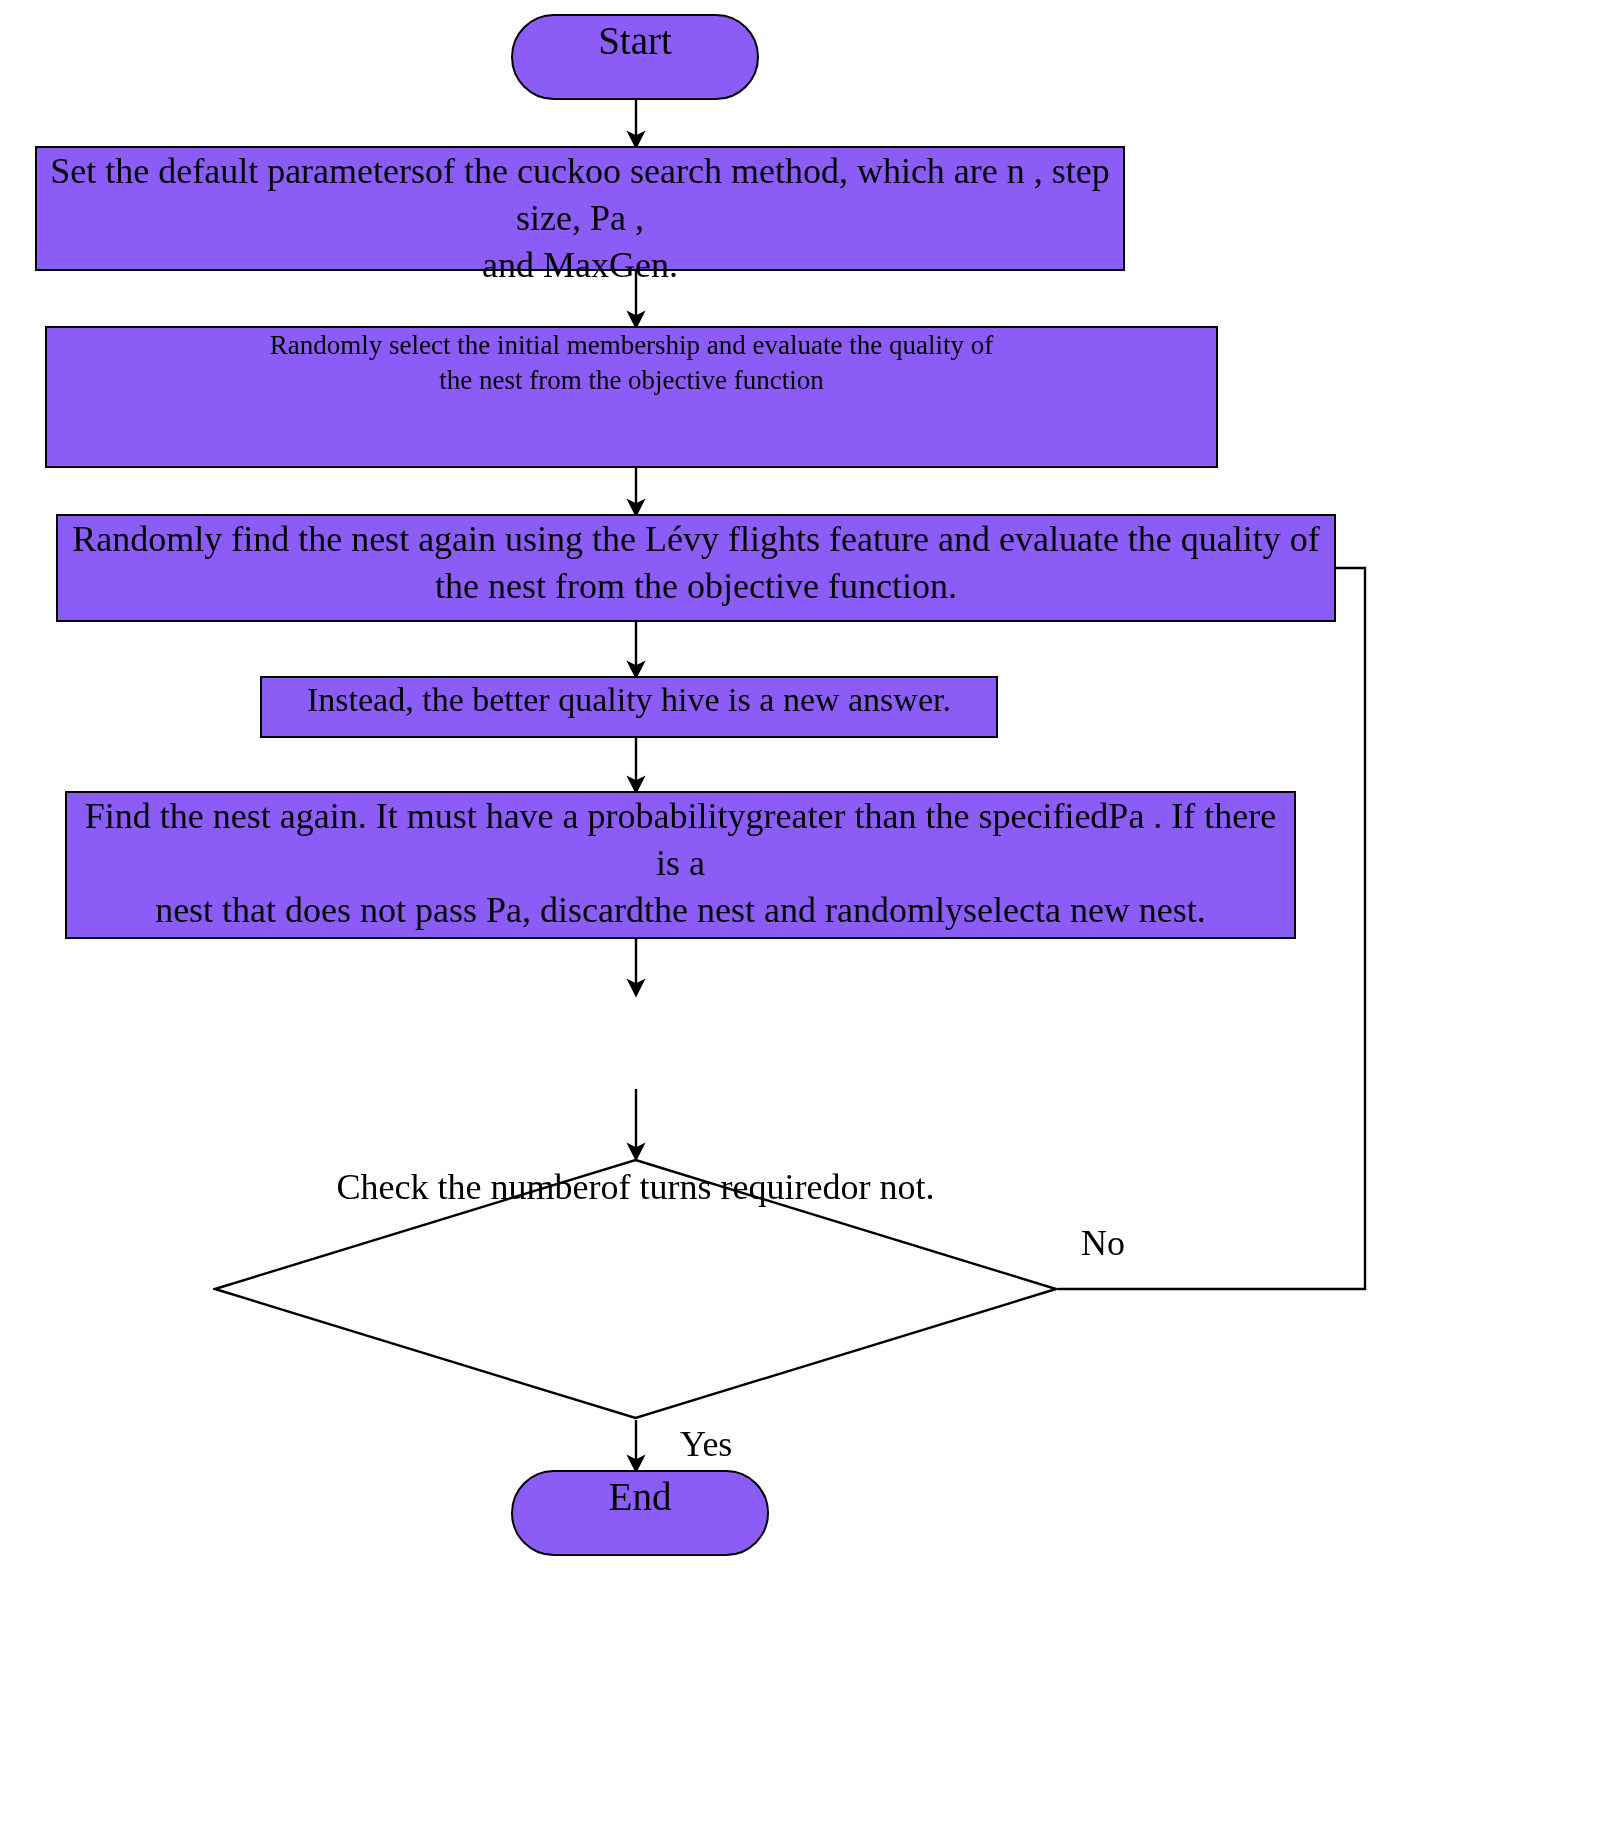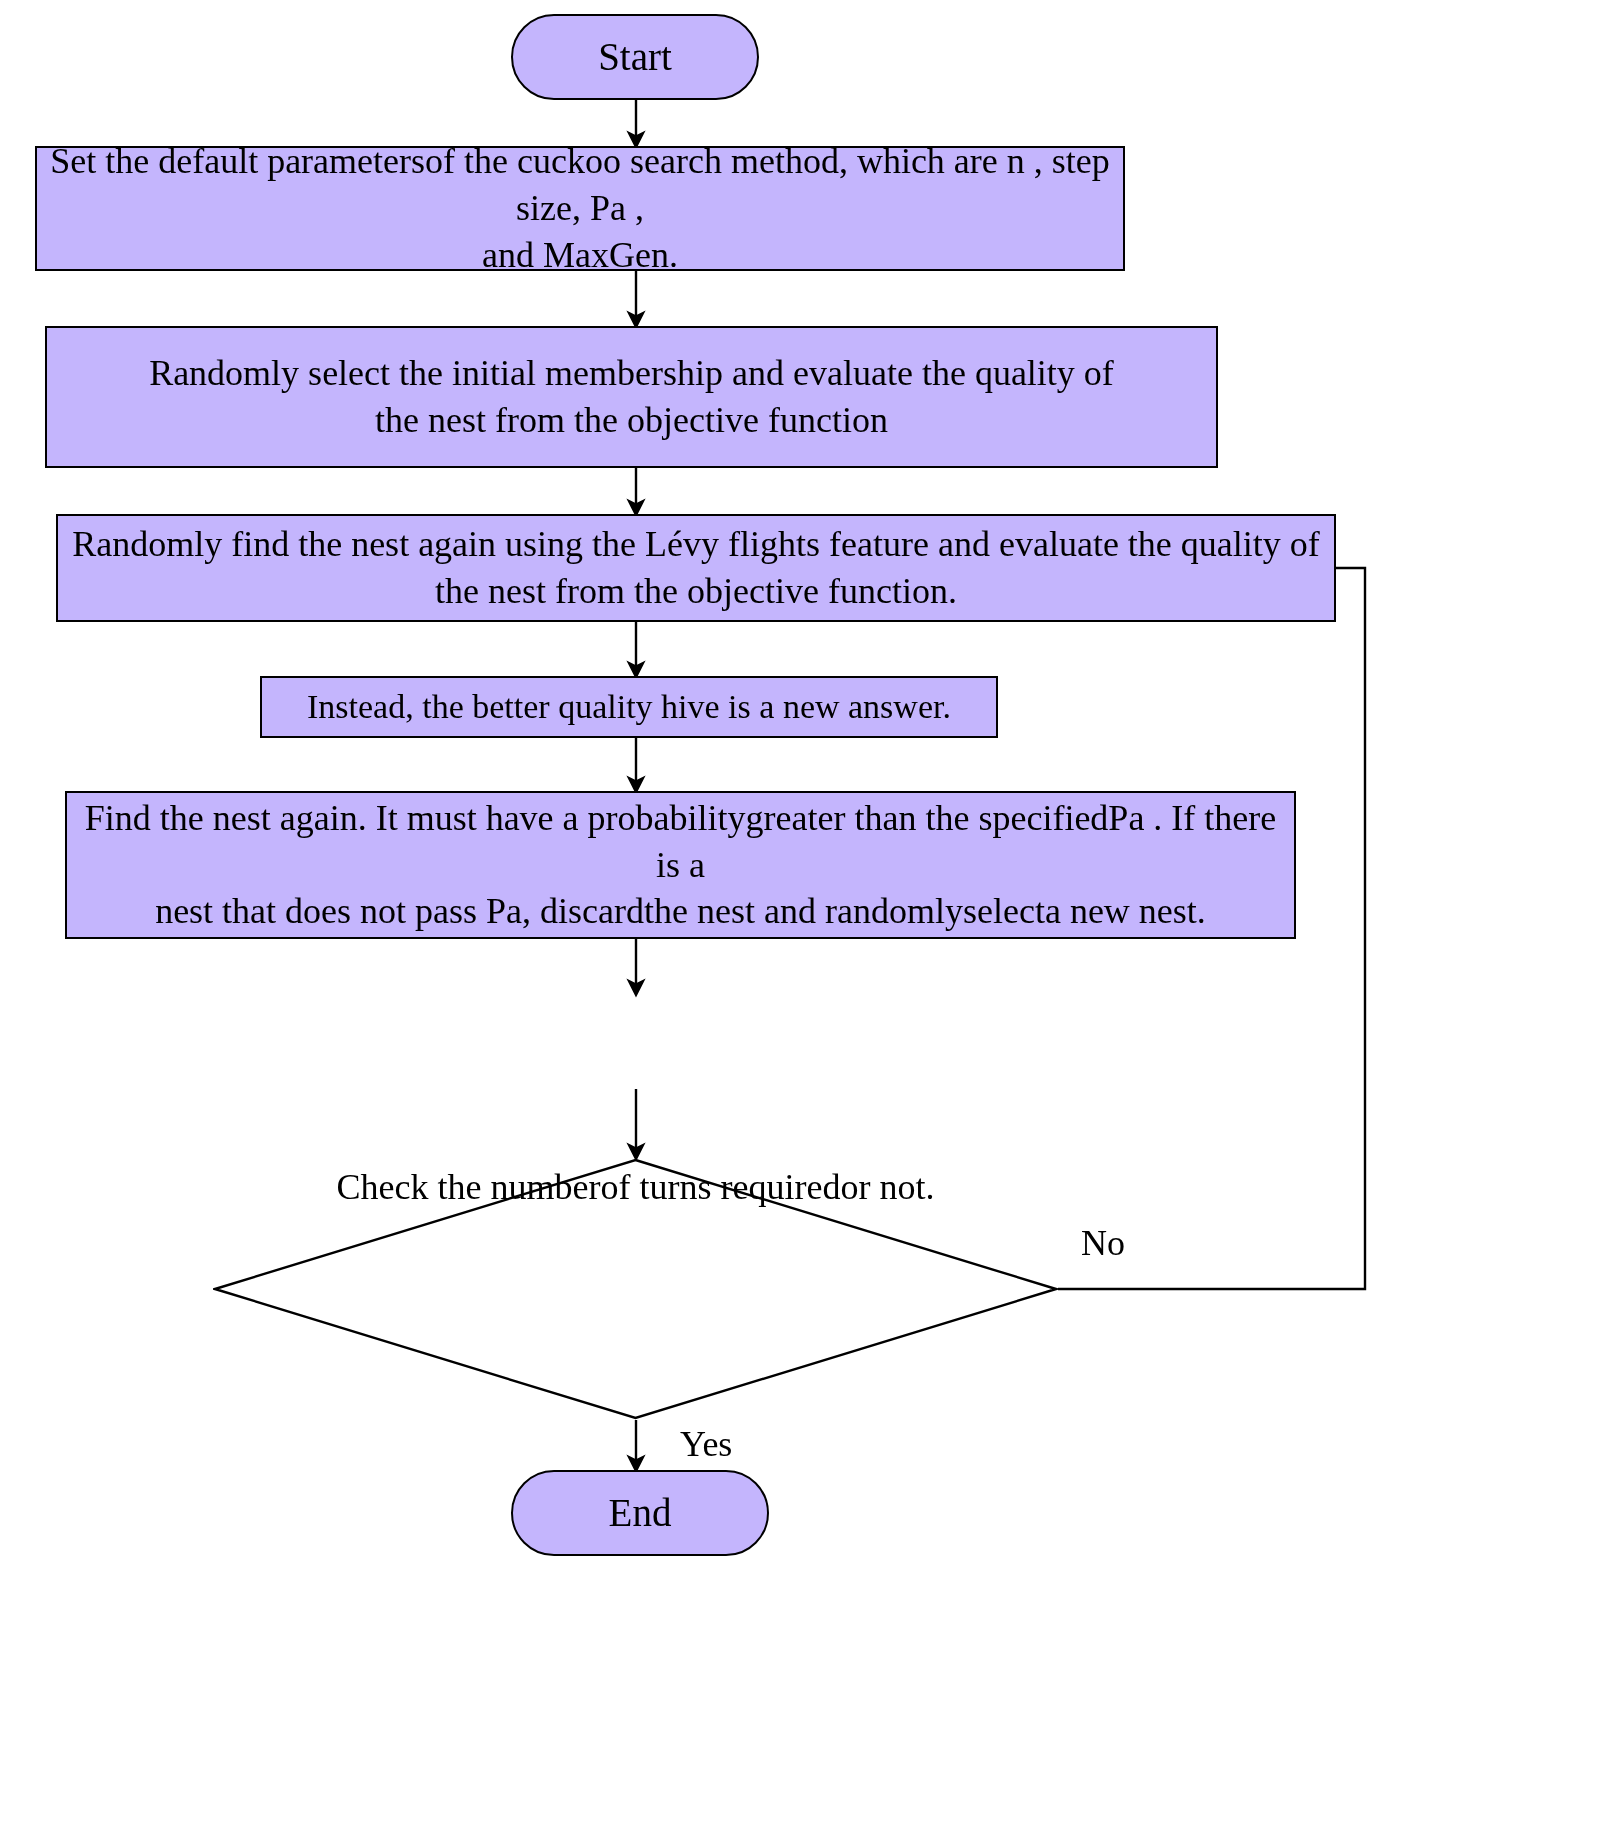--- a/index.html
+++ b/index.html
@@ -21,23 +21,22 @@
     left: 0;
     top: 0;
     width: 1621px;
     height: 1825px;
     pointer-events: none;
   }
   .node {
     position: absolute;
     box-sizing: border-box;
     border: 2px solid #000000;
-    background: #c4b5fd;
+    background: #8b5cf6;
     display: flex;
-    align-items: center;
     justify-content: center;
     text-align: center;
   }
   .terminator {
     border-radius: 130px;
   }
   .node .label {
     display: block;
     width: 100%;
     padding: 0 10px;
@@ -64,21 +63,21 @@
     justify-content: center;
     text-align: center;
   }
   .edge-label {
     position: absolute;
     white-space: nowrap;
   }
   
   #n-start   { left: 511px;  top: 14px;   width: 248px;  height: 86px;  font-size: 39px; }
   #n-box1    { left: 35px;   top: 146px;  width: 1090px; height: 125px; font-size: 36px; }
-  #n-box2    { left: 45px;   top: 326px;  width: 1173px; height: 142px; font-size: 36px; }
+  #n-box2    { left: 45px;   top: 326px;  width: 1173px; height: 142px; font-size: 27px; }
   #n-box3    { left: 8px;    top: 514px;  width: 1280px; height: 108px; font-size: 36px; margin-left: 48px; }
   #n-box4    { left: 260px;  top: 676px;  width: 738px;  height: 62px;  font-size: 34px; }
   #n-box5    { left: 25px;   top: 791px;  width: 1231px; height: 148px; font-size: 36px; margin-left: 40px; }
   #n-box6    { left: 367px;  top: 994px;  width: 549px;  height: 95px;  font-size: 36px; }
   #n-diamond { left: 213px;  top: 1158px; width: 845px;  height: 262px; font-size: 36px; }
   #n-end     { left: 511px;  top: 1470px; width: 258px;  height: 86px;  font-size: 39px; }
   #lbl-no    { left: 1081px; top: 1222px; font-size: 36px; }
   #lbl-yes   { left: 680px;  top: 1423px; font-size: 36px; }
 </style>
 </head>

